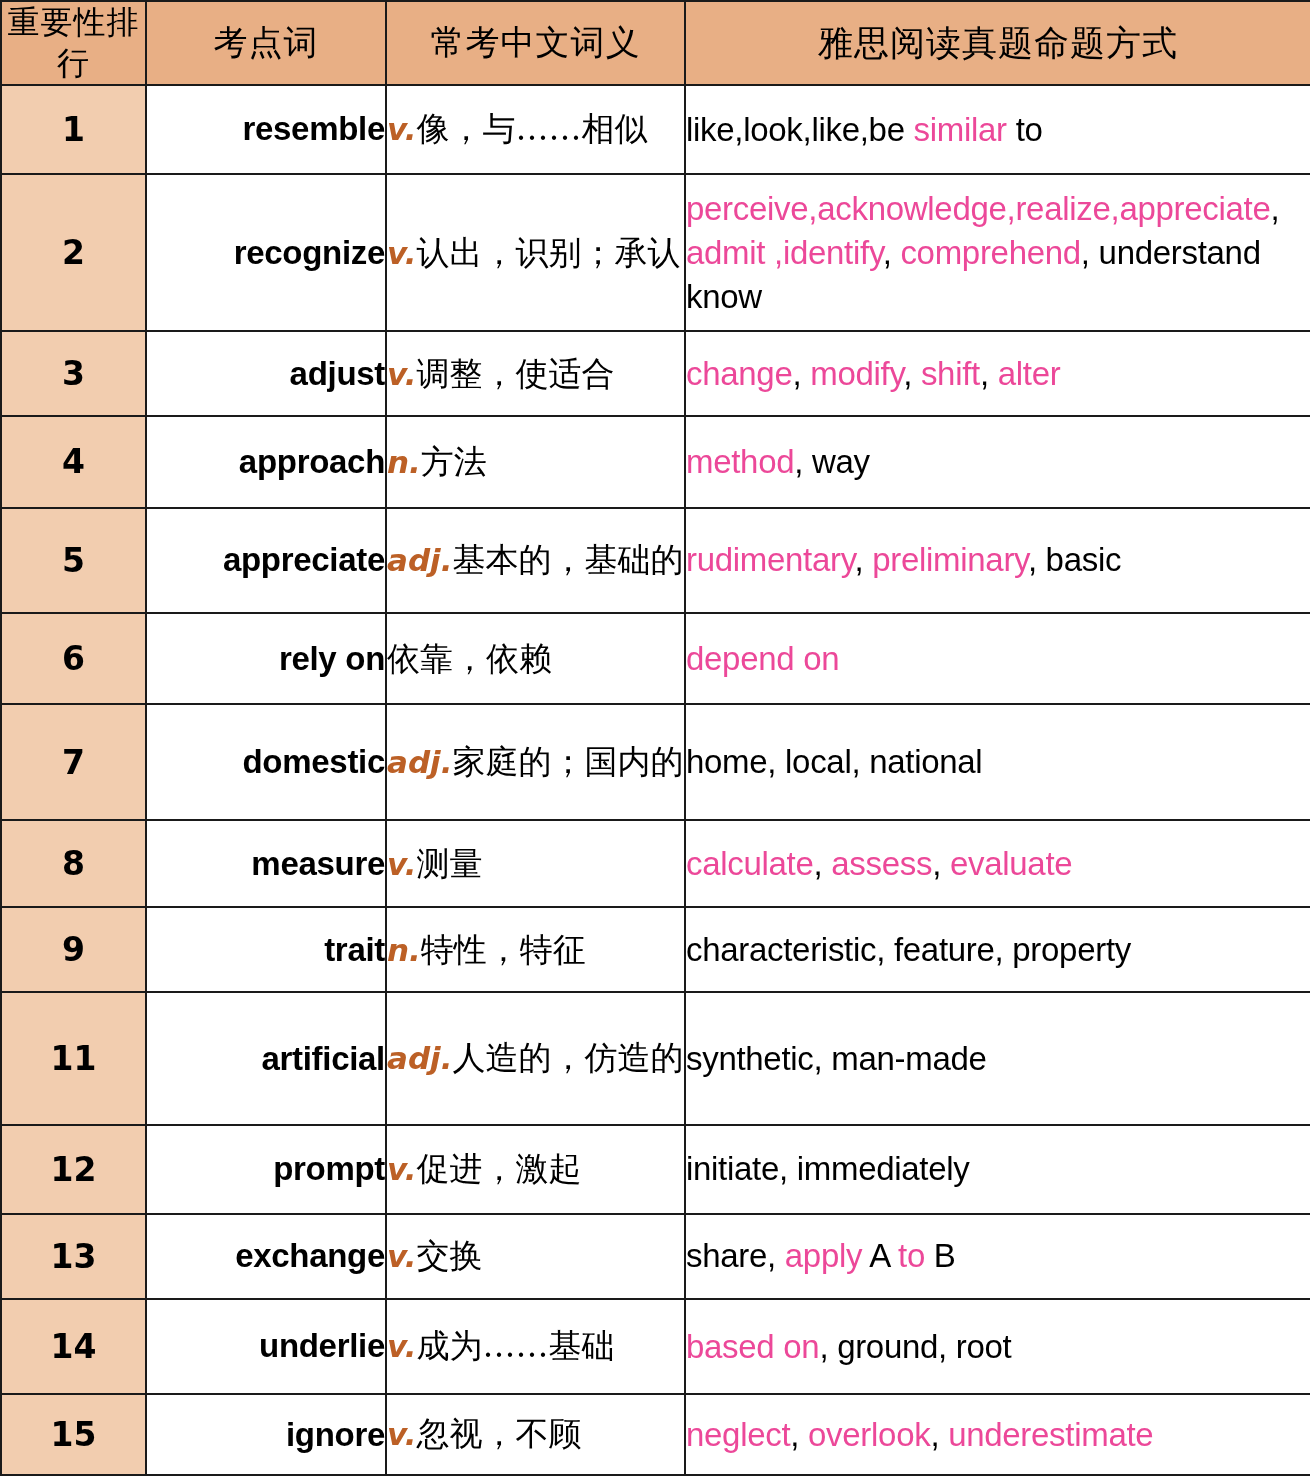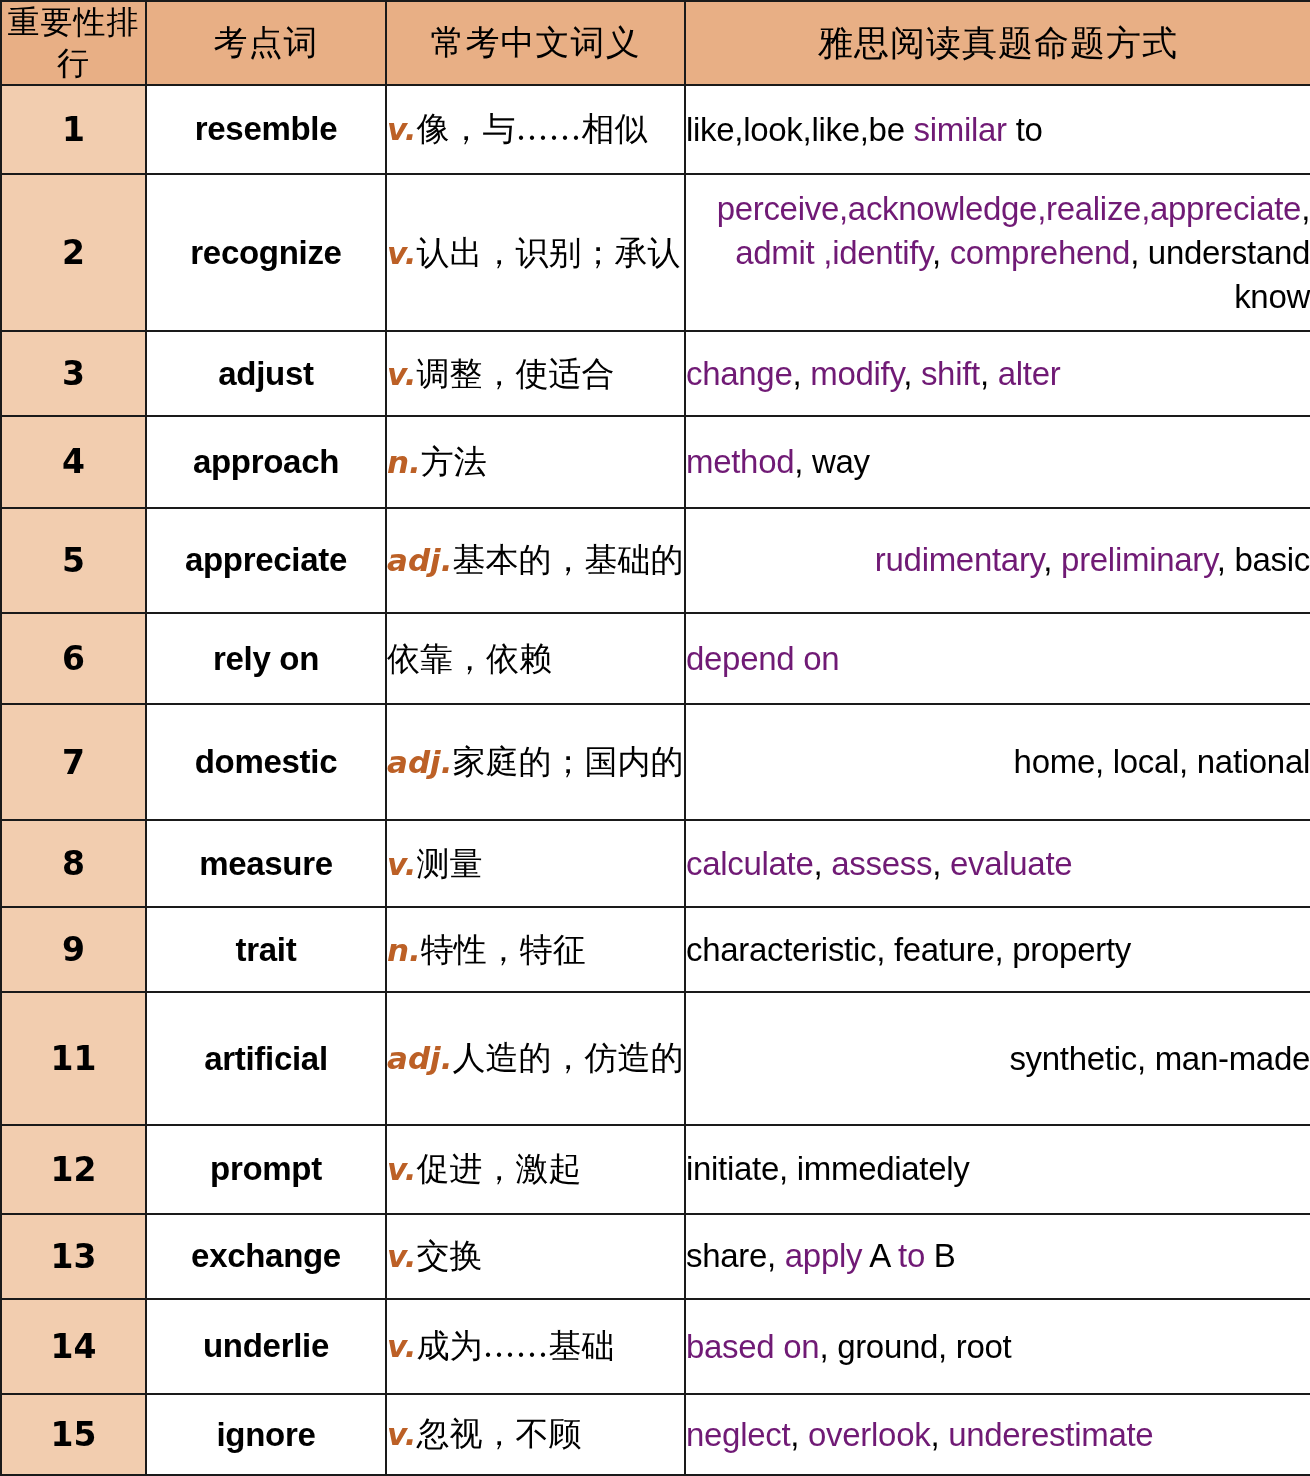--- a/index.html
+++ b/index.html
@@ -61,21 +61,21 @@
     background: #F2CDAF;
     text-align: center;
     font-size: 33px;
     font-weight: 700;
     font-family: "DejaVu Sans", "Liberation Sans", sans-serif;
     color: #000000;
   }
 
   td.word {
     background: #ffffff;
-    text-align: center;
+    text-align: right;
     padding-left: 18px;
     font-size: 33px;
     font-weight: 700;
     letter-spacing: -0.3px;
     color: #000000;
   }
 
   td.cn {
     background: #ffffff;
     text-align: left;
@@ -99,24 +99,24 @@
   td.syn {
     background: #ffffff;
     text-align: left;
     padding: 0 10px 0 14px;
     font-size: 33px;
     color: #000000;
     line-height: 1.33;
     letter-spacing: -0.3px;
   }
   td.syn .syn-line { display: block; }
-  td.syn .hl { color: #701a75; }
-
-  
-  tr.tall td.syn { vertical-align: top; padding-top: 8px; text-align: right; }
+  td.syn .hl { color: #ec4899; }
+
+  
+  tr.tall td.syn { vertical-align: top; padding-top: 8px; }
   tr.tall td.cn  { vertical-align: top; padding-top: 6px; }
   tr.tall td.word,
   tr.tall td.rank { vertical-align: middle; }
 </style>
 </head>
 <body>
 
 <table id="vocab-table">
   <colgroup>
     <col class="c-rank">

